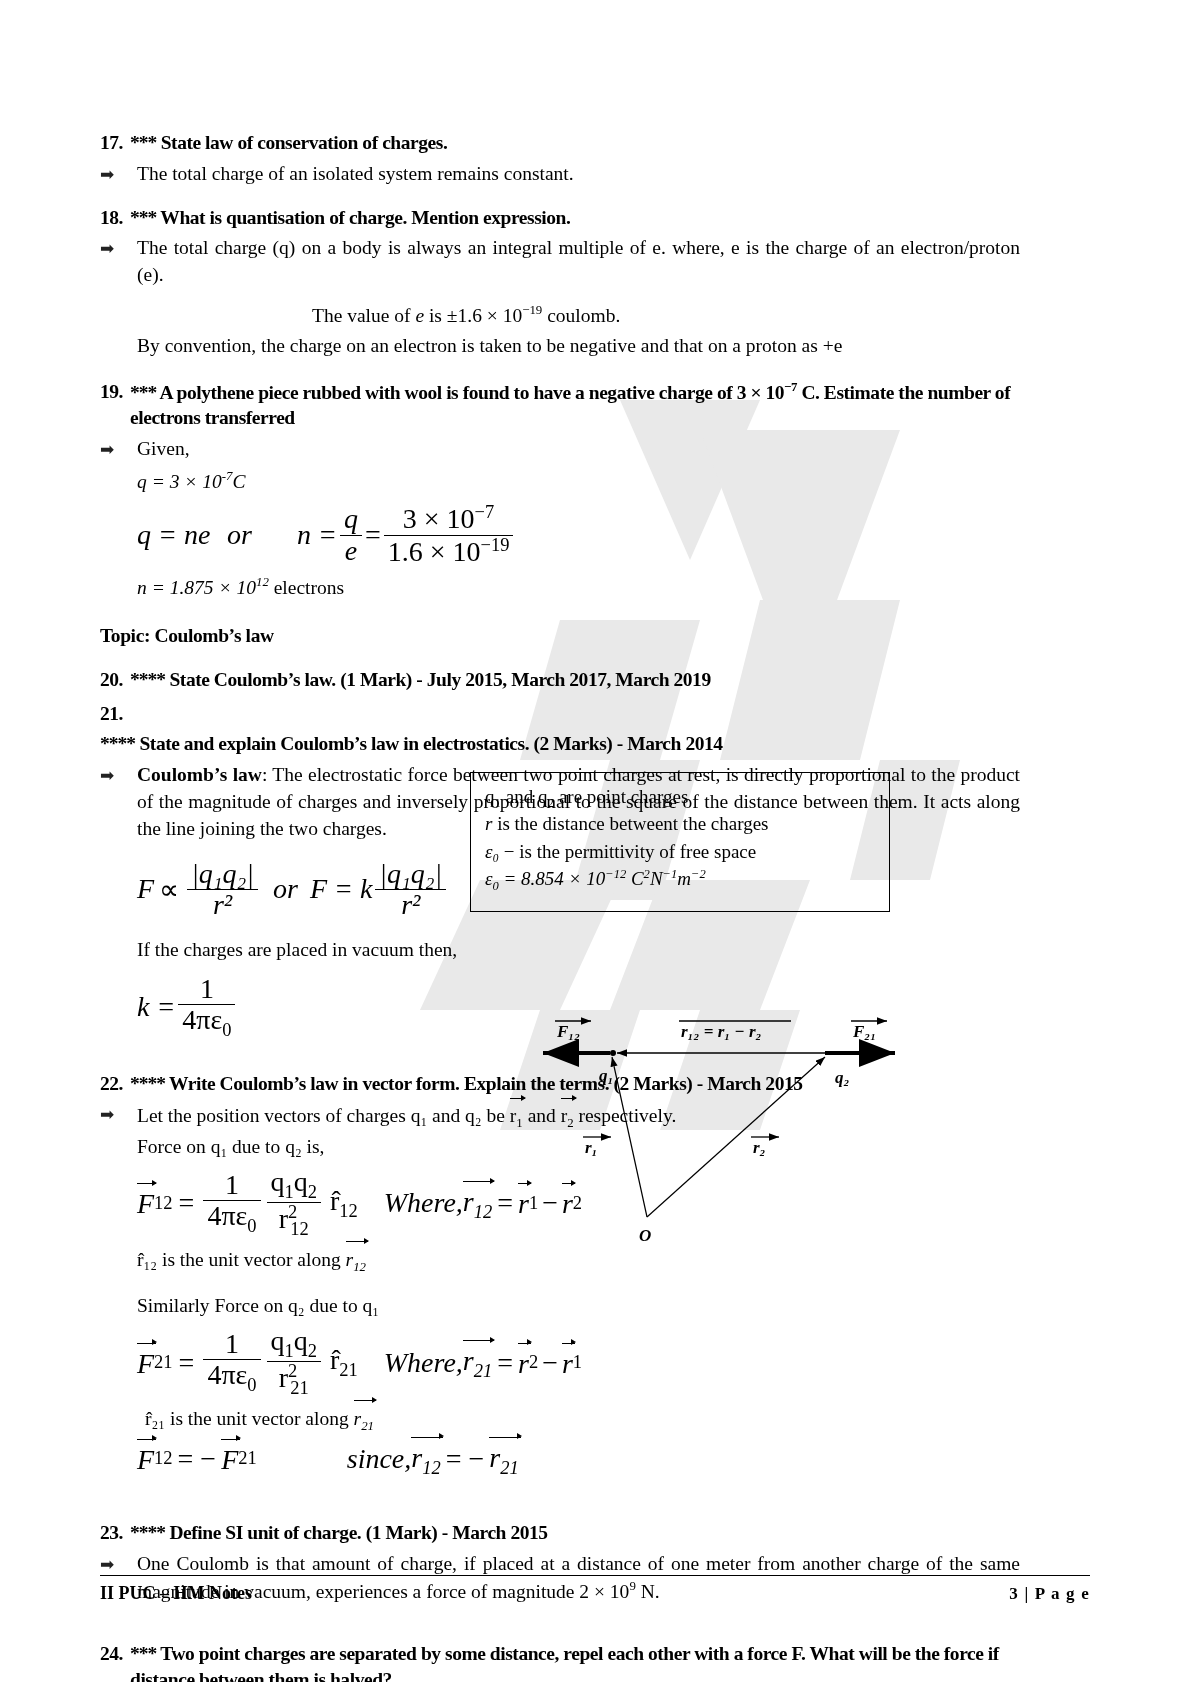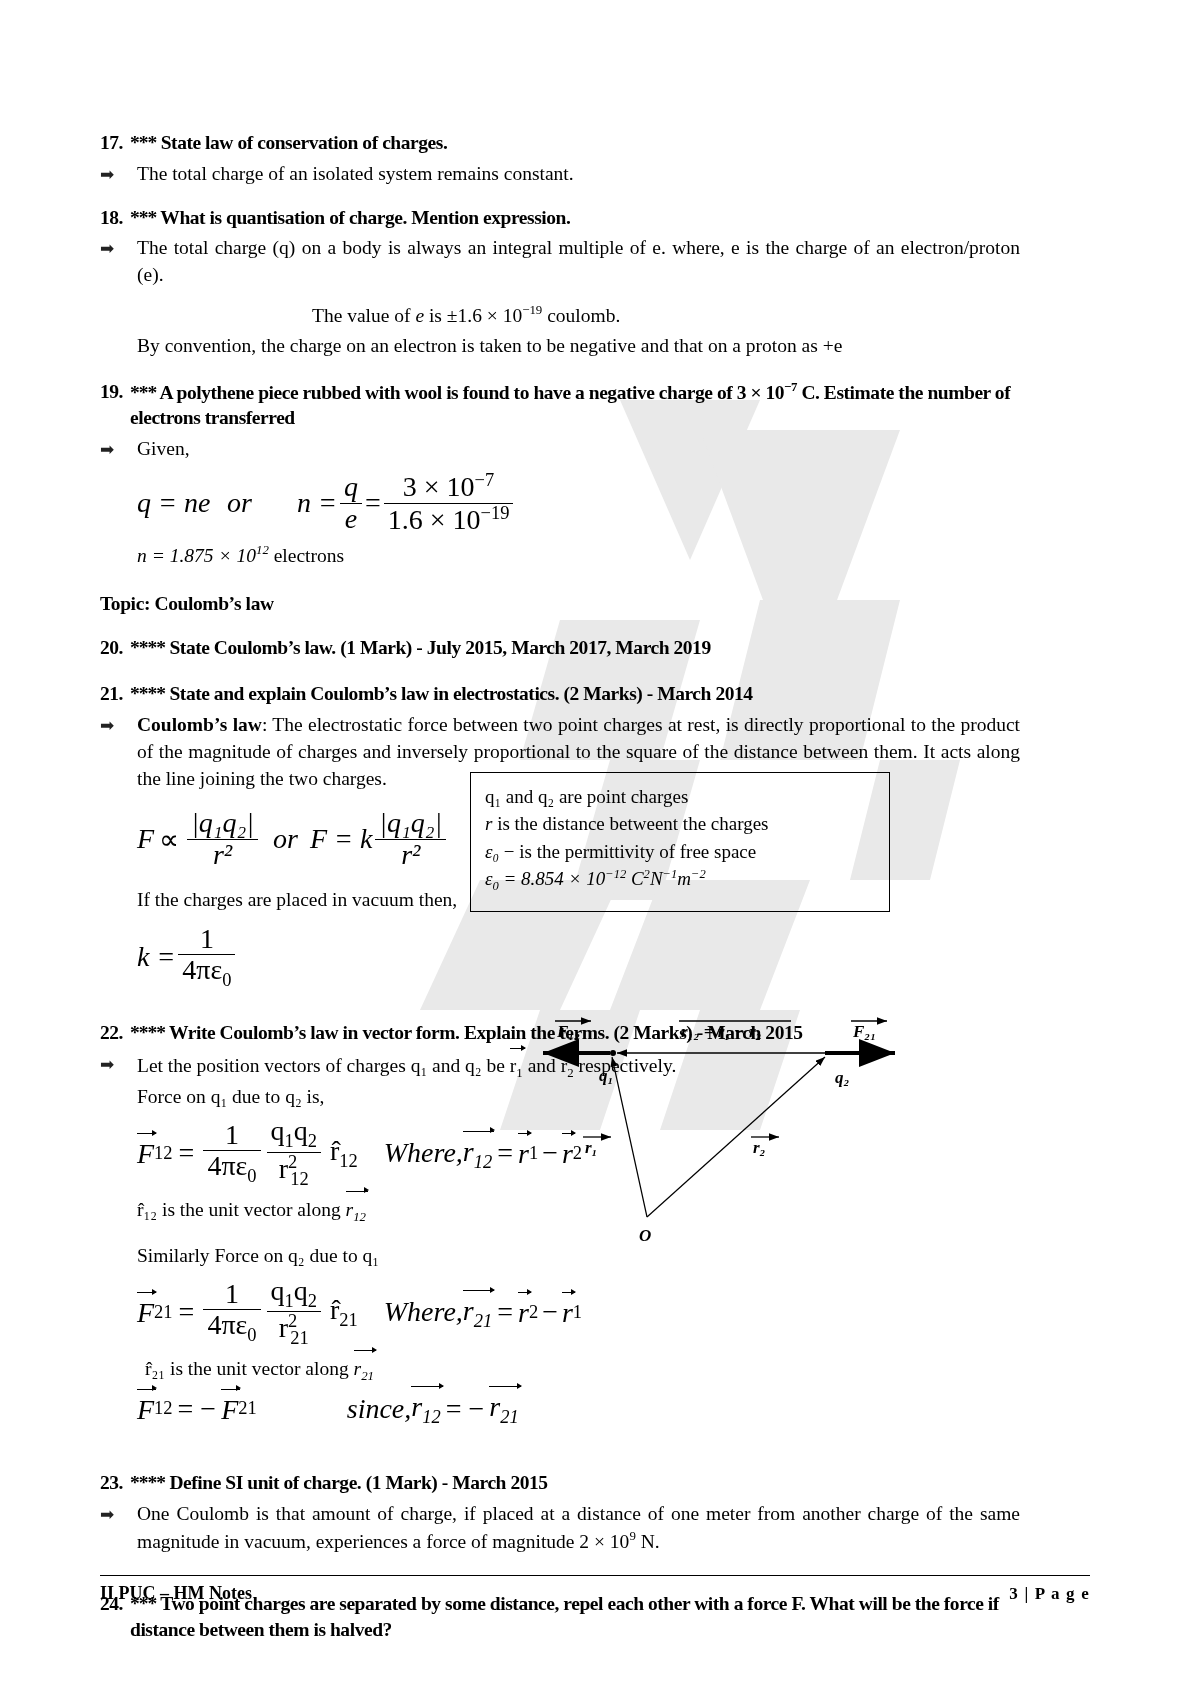--- a/index.html
+++ b/index.html
@@ -152,20 +152,23 @@
   <div class="qhead" style="margin-top:19px;">
     <span class="qnum">19.</span>
     <span class="qtext"><span class="stars">***</span>
       <span>A polythene piece rubbed with wool is found to have a negative charge of 3 × 10</span><sup class="sm">−7</sup><span> C. Estimate the number of electrons transferred</span></span>
   </div>
   <div class="bullet">
     <span class="arrow">➡</span>
     <span class="btext">Given,</span>
   </div>
   <div class="indent">
+    <div class="line mi" style="margin-top:4px;">
+      <span>q = 3 × 10</span><sup class="sm">-7</sup><span>C</span>
+    </div>
     <div class="eq-row" style="margin-top:8px;">
       <span class="mi" style="width:90px;">q = ne</span>
       <span class="mi" style="width:70px;">or</span>
       <span class="mi">n =</span>
       <span class="frac">
         <span class="num mi">q</span>
         <span class="den mi">e</span>
       </span>
       <span>=</span>
       <span class="frac">
@@ -179,21 +182,21 @@
   </div>
 
   <div class="topic">Topic: Coulomb’s law</div>
 
   <div class="qhead" style="margin-top:20px;">
     <span class="qnum">20.</span>
     <span class="qtext"><span class="stars">****</span>
       <span>State Coulomb’s law. (1 Mark) - July 2015, March 2017, March 2019</span></span>
   </div>
 
-  <div class="qhead" style="margin-top:20px;">
+  <div class="qhead" style="margin-top:8px;flex-direction:column;">
     <span class="qnum">21.</span>
     <span class="qtext"><span class="stars">****</span>
       <span>State and explain Coulomb’s law in electrostatics. (2 Marks) - March 2014</span></span>
   </div>
   <div class="bullet">
     <span class="arrow">➡</span>
     <span class="btext"><span class="bold">Coulomb’s law</span><span>: The electrostatic force between two point charges at rest, is directly proportional to the product of the magnitude of charges and inversely proportional to the square of the distance between them. It acts along the line joining the two charges.</span></span>
   </div>
 
   <div class="indent" style="margin-top:16px;">

